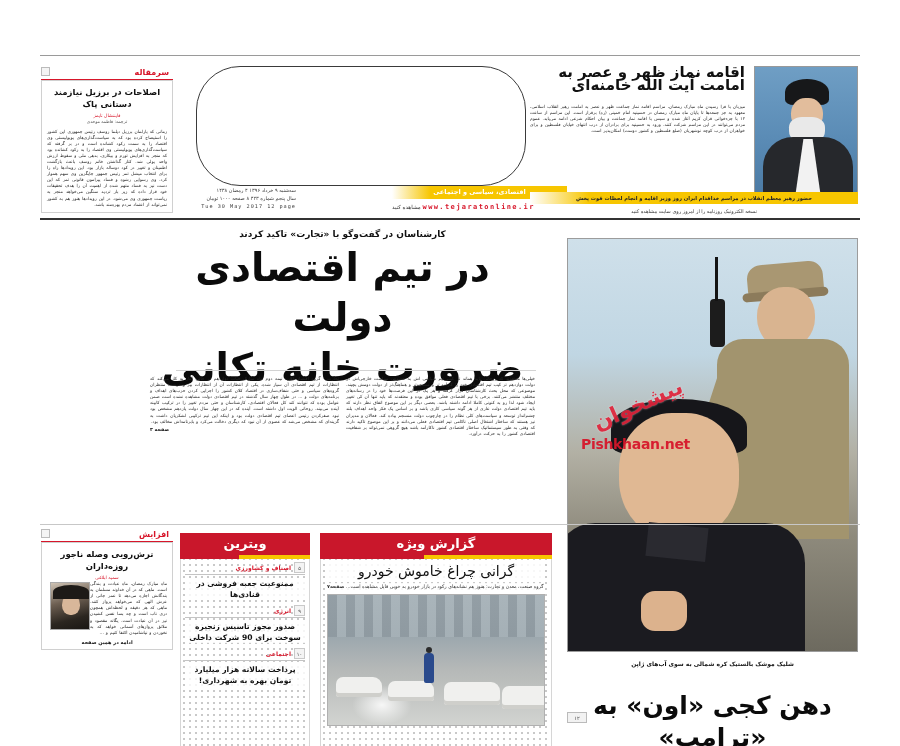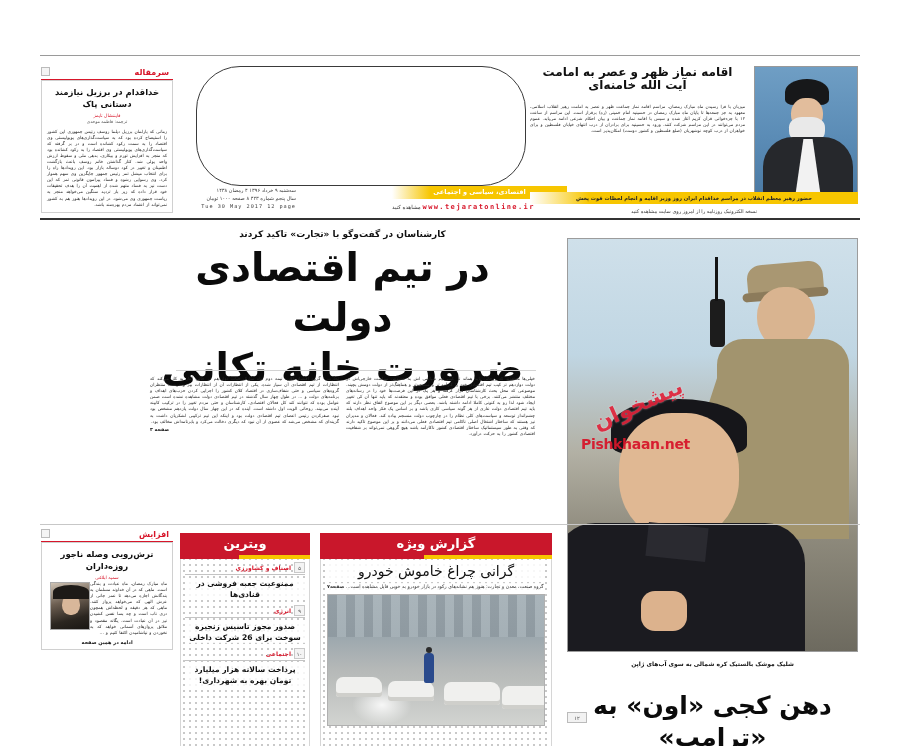--- a/index.html
+++ b/index.html
@@ -117,22 +117,22 @@
     border-radius: 50% 50% 45% 45%; background: #d8b79a;
   }
   #note-photo::after {
     content: ""; position: absolute; left: 2px; top: 2px; width: 36px; height: 14px;
     border-radius: 50% 50% 0 0; background: #1d1a17;
   }
 
   
   #rt-article { position: absolute; left: 530px; top: 66px; width: 215px; }
   #rt-title {
-    direction: rtl; text-align: center; font-weight: bold;
-    font-size: 12px; line-height: 13px; color: #111; margin-bottom: 12px;
+    direction: rtl; text-align: right; font-weight: bold;
+    font-size: 15px; line-height: 13px; color: #111; margin-bottom: 12px;
   }
   #rt-photo {
     position: absolute; left: 754px; top: 66px; width: 104px; height: 128px;
     border: 1px solid #999;
     background: linear-gradient(180deg,#6f9ec4 0%,#5b8cb6 55%,#4c7ba5 100%);
     overflow: hidden;
   }
   #rt-photo .turban {
     position: absolute; left: 30px; top: 12px; width: 44px; height: 26px;
     background: #17181a; border-radius: 50% 50% 20% 20%;
@@ -387,21 +387,21 @@
 
     <hr id="mast-rule-bot" class="hr-thick">
   </div>
 
   <div id="sb-editorial">
     <div class="side-head">
       <span class="sq"></span>
       <span>سرمقاله</span>
     </div>
     <div class="side-card">
-      <div class="side-title">خداقدام در برزیل نیازمند دستانی پاک</div>
+      <div class="side-title">اصلاحات در برزیل نیازمند دستانی پاک</div>
       <div class="side-by">فایننشال تایمز</div>
       <div class="side-by2">ترجمه: فاطمه موحدی</div>
       <div class="blurtext">زمانی که پارلمان برزیل دیلما روسف رئیس جمهوری این کشور را استیضاح کرده بود که به سیاست‌گذاری‌های پوپولیستی وی اقتصاد را به سمت رکود کشانده است و در بر گرفته که سیاست‌گذاری‌های پوپولیستی وی اقتصاد را به رکود کشانده بود که منجر به افزایش تورم و بیکاری، بدهی ملی و سقوط ارزش واحد پولی شد. کنار گذاشتن خانم روسف باعث بازگشت اطمینان و تغییر در کود دوساله بازار بود. این رویدادها راه را برای انتخاب میشل تمر رئیس جمهور جایگزین وی سهم هموار کرد. وی رسوایی رشوه و فساد پیرامون قانونی تمر که این دست نیز به فساد متهم شده از اهمیت آن را هدف تحقیقات خود قرار داده که زیر بار تردید سنگین می‌خواهد منجر به ریاست جمهوری وی می‌شود. در این رویدادها هنوز هم به کشور نمی‌تواند از اعتماد مردم بهره‌مند باشد.</div>
     </div>
   </div>
 
   <div id="sb-note">
     <div class="side-head">
       <span class="sq"></span>
       <span>افزایش</span>
@@ -482,21 +482,21 @@
           <span class="pg">۵</span>
         </div>
         <div class="v-txt">ممنوعیت جعبه فروشی در قنادی‌ها</div>
       </div>
 
       <div class="v-item">
         <div class="v-cat">
           <span class="name">انرژی</span>
           <span class="pg">۹</span>
         </div>
-        <div class="v-txt">صدور مجوز تاسیس زنجیره سوخت برای 26 شرکت داخلی</div>
+        <div class="v-txt">صدور مجوز تاسیس زنجیره سوخت برای 90 شرکت داخلی</div>
       </div>
 
       <div class="v-item">
         <div class="v-cat">
           <span class="name">اجتماعی</span>
           <span class="pg">۱۰</span>
         </div>
         <div class="v-txt">پرداخت سالانه هزار میلیارد تومان بهره به شهرداری!</div>
       </div>
 

